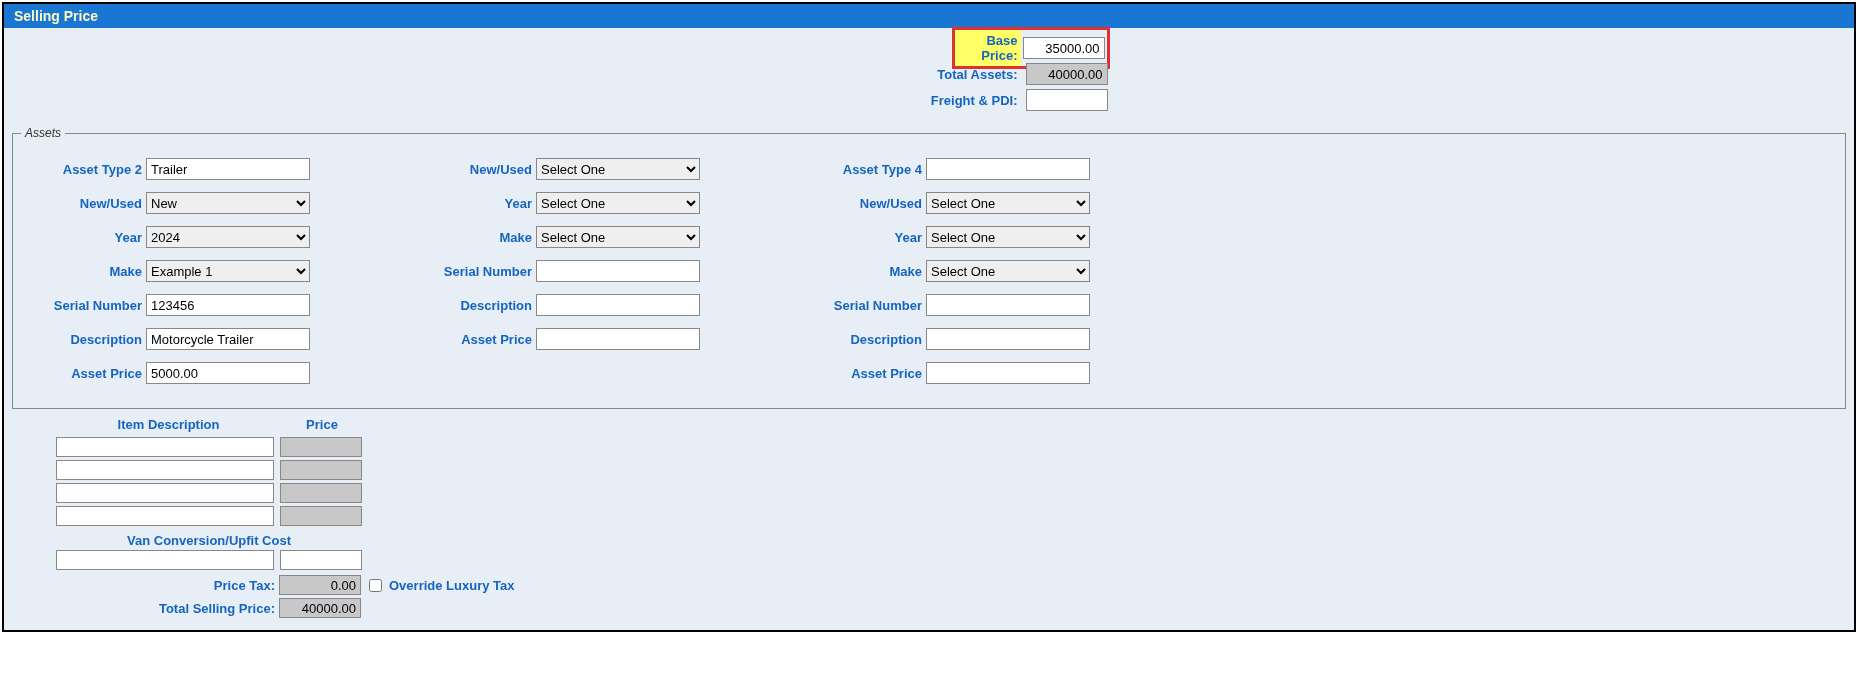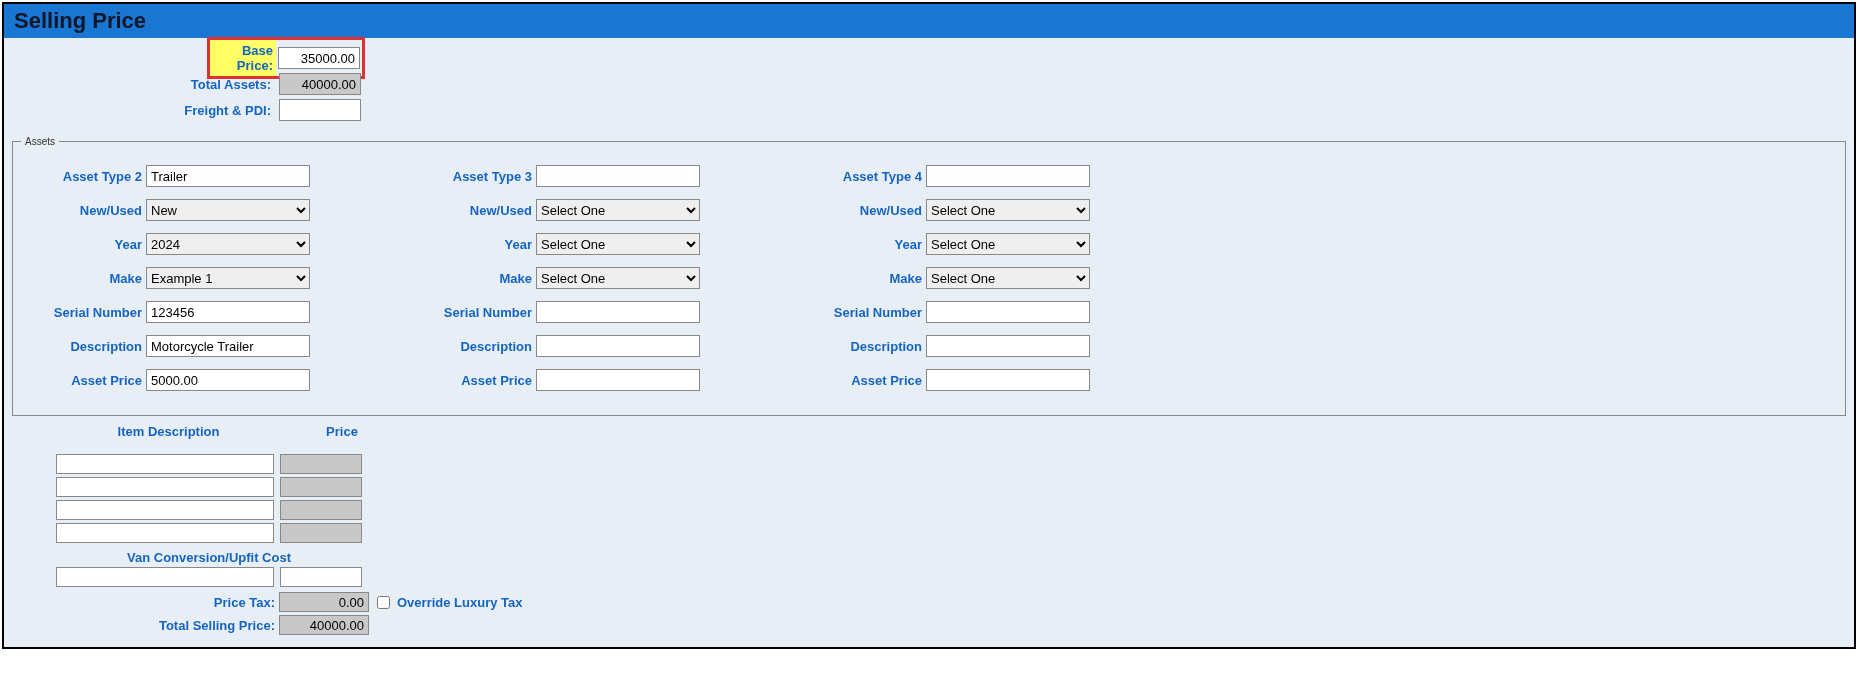--- a/index.html
+++ b/index.html
@@ -10,33 +10,34 @@
     font-size: 13px;
     background: #fff;
   }
   .panel {
     border: 2px solid #000;
     margin: 2px;
     background: #e8eef6;
   }
   .panel-header {
     background: #1976d2;
-    color: #0f172a;
-    font-weight: bold;
-    font-size: 22px;
+    color: #fef9c3;
+    font-weight: bold;
+    font-size: 14px;
     padding: 4px 10px;
   }
   .top-fields {
     padding: 6px 0 8px 0;
   }
   .row {
     display: flex;
     align-items: center;
     margin: 2px 0;
     height: 24px;
+    justify-content: center;
   }
   .lbl {
     width: 275px;
     text-align: right;
     padding-right: 8px;
     color: #1565c0;
     font-weight: bold;
     font-size: 13px;
   }
   .val-input {
@@ -68,23 +69,24 @@
     padding: 3px 3px;
     margin-right: 2px;
   }
   fieldset.assets {
     border: 1px solid #888;
     margin: 4px 8px;
     padding: 8px 8px 14px 8px;
     background: #e8eef6;
   }
   fieldset.assets legend {
+    font-style: italic;
     color: #333;
     font-weight: normal;
-    font-size: 10px;
+    font-size: 12px;
     padding: 0 4px;
   }
   .asset-cols {
     display: flex;
     gap: 0;
   }
   .asset-col {
     width: 390px;
   }
   .arow {
@@ -115,22 +117,21 @@
     border: 1px solid #888;
     font-size: 13px;
     background: #efefef;
   }
   .items-section {
     padding: 4px 0 10px 0;
   }
   .items-header {
     display: flex;
     margin-left: 52px;
-    margin-bottom: 14px;
-    gap: 20px;
+    margin-bottom: 4px;
   }
   .items-header .col1 {
     width: 225px;
     text-align: center;
     color: #1565c0;
     font-weight: bold;
     margin-left: 0;
   }
   .items-header .col2 {
     width: 82px;
@@ -194,21 +195,21 @@
   }
   .botrow .blbl {
     width: 275px;
     text-align: right;
     padding-right: 4px;
     color: #1565c0;
     font-weight: bold;
     font-size: 13px;
   }
   .botrow input.bval {
-    width: 90px;
+    width: 82px;
     height: 20px;
     border: 1px solid #888;
     text-align: right;
     padding: 0 4px;
     font-size: 13px;
     background: #c8c8c8;
   }
   .botrow .chkwrap {
     display: flex;
     align-items: center;
@@ -272,24 +273,20 @@
             <div class="albl">Description</div>
             <input type="text" value="Motorcycle Trailer" style="">
           </div>
           <div class="arow">
             <div class="albl">Asset Price</div>
             <input type="text" value="5000.00" style="">
           </div>
         </div>
         <div class="asset-col">
           <div class="arow">
-            <div class="albl">Asset Type 3</div>
-            <input type="text" style="">
-          </div>
-          <div class="arow">
             <div class="albl">New/Used</div>
             <select><option>Select One</option></select>
           </div>
           <div class="arow">
             <div class="albl">Year</div>
             <select><option>Select One</option></select>
           </div>
           <div class="arow">
             <div class="albl">Make</div>
             <select><option>Select One</option></select>

